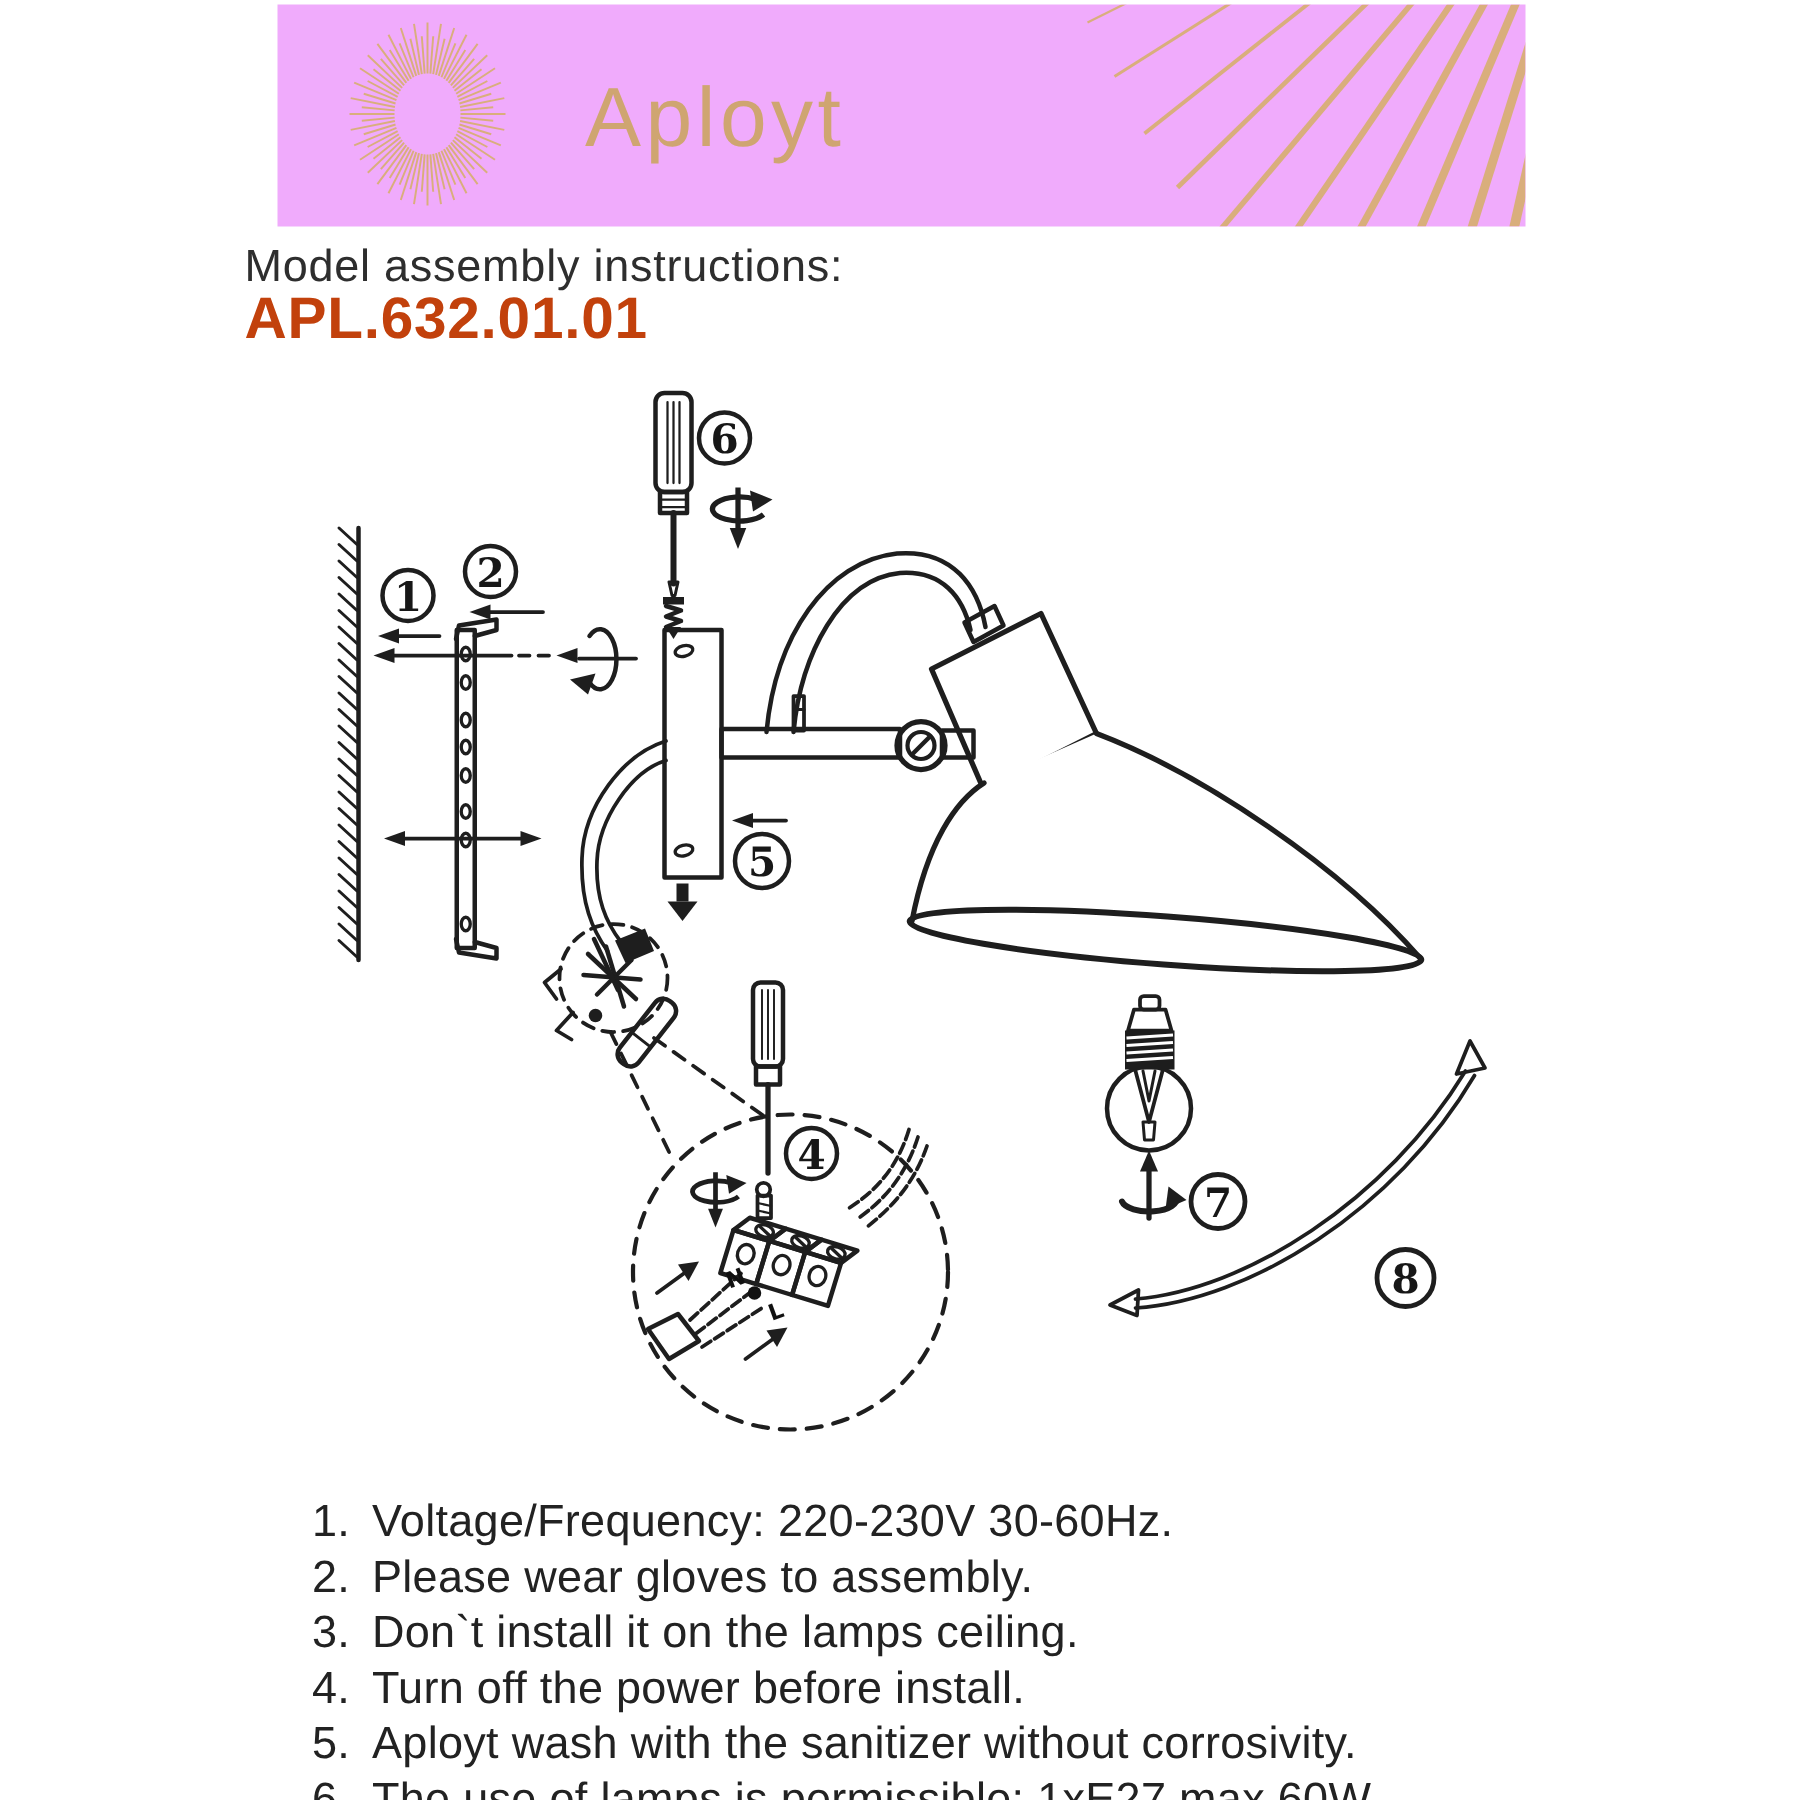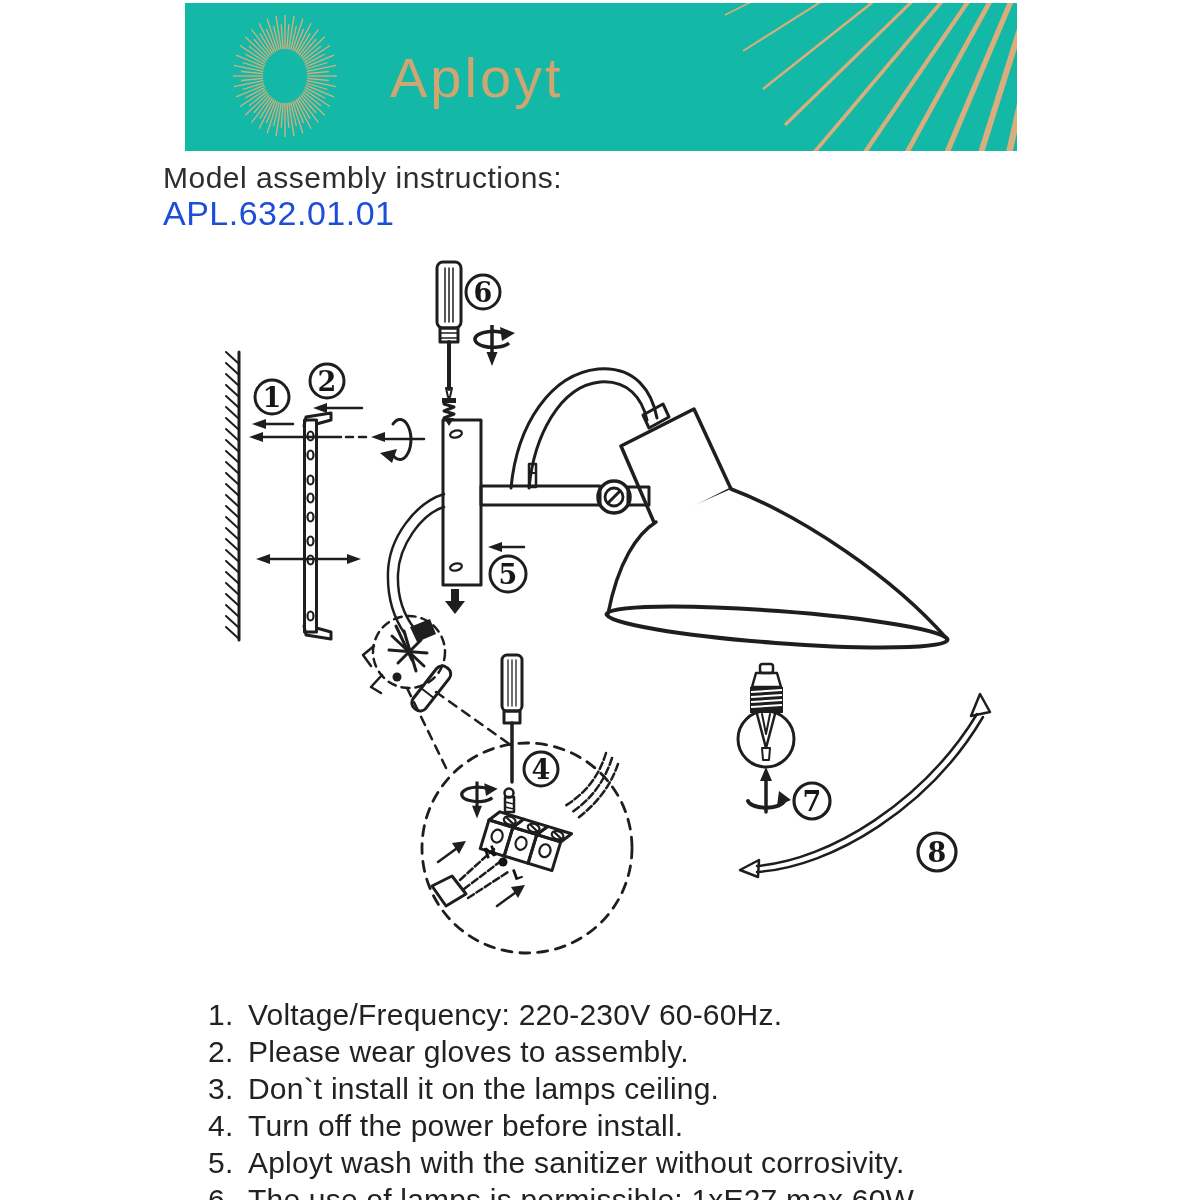--- a/index.html
+++ b/index.html
@@ -1,22 +1,22 @@
 <!DOCTYPE html>
 <html><head>
 <meta charset="utf-8">
 <style>
   html,body{margin:0;padding:0;background:#ffffff;}
   .page{position:relative;width:1200px;height:1200px;background:#ffffff;overflow:hidden;
         font-family:"Liberation Sans",sans-serif;color:#1e1e1e;}
-  .banner{position:absolute;left:185px;top:3px;width:832px;height:148px;background:#14b8a6;overflow:hidden;}
+  .banner{position:absolute;left:185px;top:3px;width:832px;height:148px;background:#f0abfc;overflow:hidden;}
   .banner svg{display:block;}
   .titleblock{position:absolute;left:163px;top:160px;width:800px;}
   .title-line1{font-size:30px;font-weight:500;color:#2e2e2e;letter-spacing:.5px;line-height:36px;}
-  .title-line2{font-size:34px;font-weight:400;color:#1d4ed8;letter-spacing:.5px;line-height:34px;}
+  .title-line2{font-size:39px;font-weight:700;color:#c2410c;letter-spacing:.5px;line-height:34px;}
   .diagram{position:absolute;left:0;top:0;width:1200px;height:1200px;}
   .instructions{position:absolute;left:192px;top:996px;width:860px;}
   .instructions ol{margin:0;padding:0 0 0 50px;font-size:30px;font-weight:500;color:#222;}
   .instructions li{line-height:37px;letter-spacing:.2px;padding-left:6px;}
   text.stepnum{font-family:"DejaVu Serif",serif;font-weight:bold;font-size:27px;fill:#171717;text-anchor:middle;}
   text.wirelbl{font-family:"DejaVu Sans",sans-serif;font-weight:bold;font-size:15px;fill:#111;text-anchor:middle;}
   .dg{stroke:#1e1e1e;stroke-linecap:round;stroke-linejoin:round;fill:none;}
 </style>
 </head>
 <body>
@@ -401,21 +401,21 @@
       <polygon class="dg" points="759,860 758,877 740,870" stroke-width="2.5" fill="#fff"></polygon>
     </g>
     <g>
       <circle class="dg" cx="937" cy="852" r="19" stroke-width="3.2" fill="#fff"></circle>
       <text class="stepnum" x="937" y="862">8</text>
     </g>
   </svg>
 
   <div class="instructions">
     <ol>
-      <li>Voltage/Frequency: 220-230V 60-60Hz.</li>
+      <li>Voltage/Frequency: 220-230V 30-60Hz.</li>
       <li>Please wear gloves to assembly.</li>
       <li>Don`t install it on the lamps ceiling.</li>
       <li>Turn off the power before install.</li>
       <li>Aployt wash with the sanitizer without corrosivity.</li>
       <li>The use of lamps is permissible: 1xE27 max 60W.</li>
     </ol>
   </div>
 </div>
 
 </body></html>

